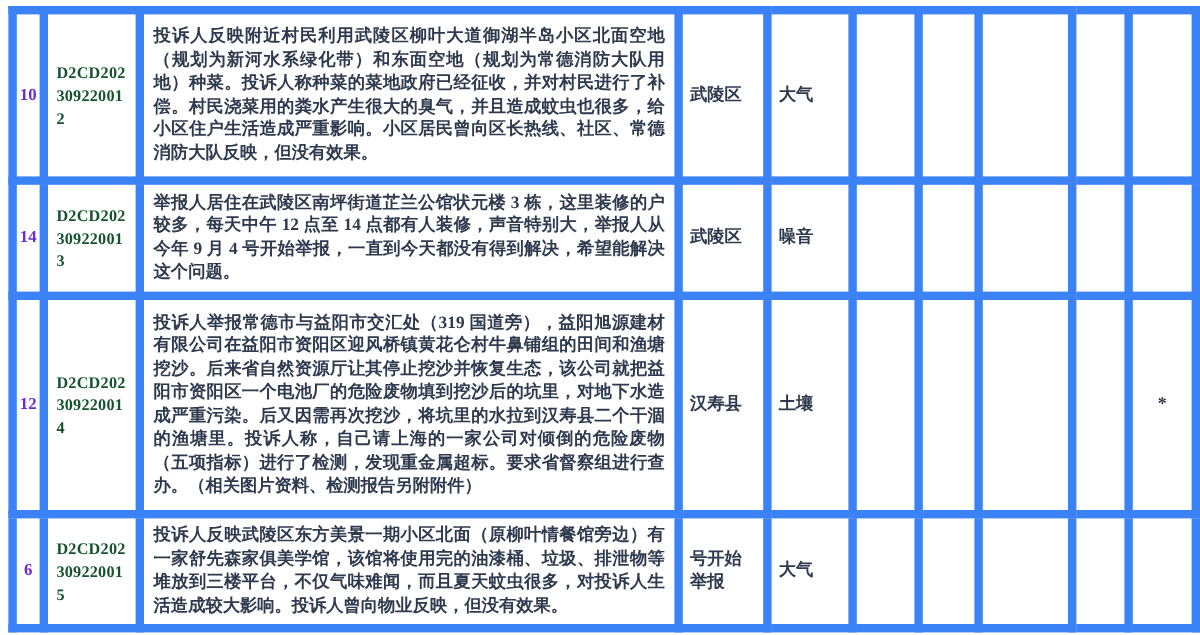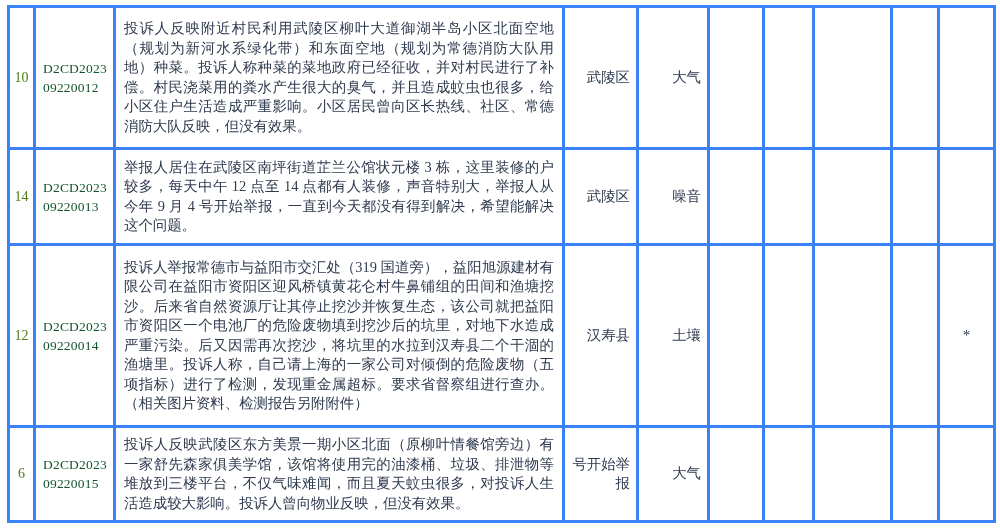--- a/index.html
+++ b/index.html
@@ -22,46 +22,47 @@
   }
   table.complaints {
     position: absolute;
     left: 7px;
     top: 5px;
     width: 986px;
     border-collapse: collapse;
     table-layout: fixed;
   }
   td {
-    border: 3px solid #3b82f6;
+    border: 7px solid #3b82f6;
     vertical-align: middle;
     overflow: hidden;
+    font-weight: bold;
   }
   .no-cell {
     text-align: center;
     font-size: 14px;
-    color: #4d7c0f;
+    color: #6d28d9;
   }
   .id-cell {
     font-size: 13.5px;
     line-height: 19px;
     padding: 0 5px 0 7px;
     word-break: break-all;
     letter-spacing: 0.2px;
     color: #14532d;
   }
   .desc-cell {
     font-size: 14.4px;
     line-height: 19.5px;
     padding: 0 8px;
     text-align: justify;
     color: #2e3a4e;
   }
   .region-cell, .category-cell {
-    text-align: right;
+    text-align: left;
     font-size: 14.4px;
     line-height: 19.5px;
     padding: 0 6px;
     color: #2e3a4e;
   }
   .extra-cell {
     text-align: center;
     font-size: 14.4px;
   }
   .mark-cell {

